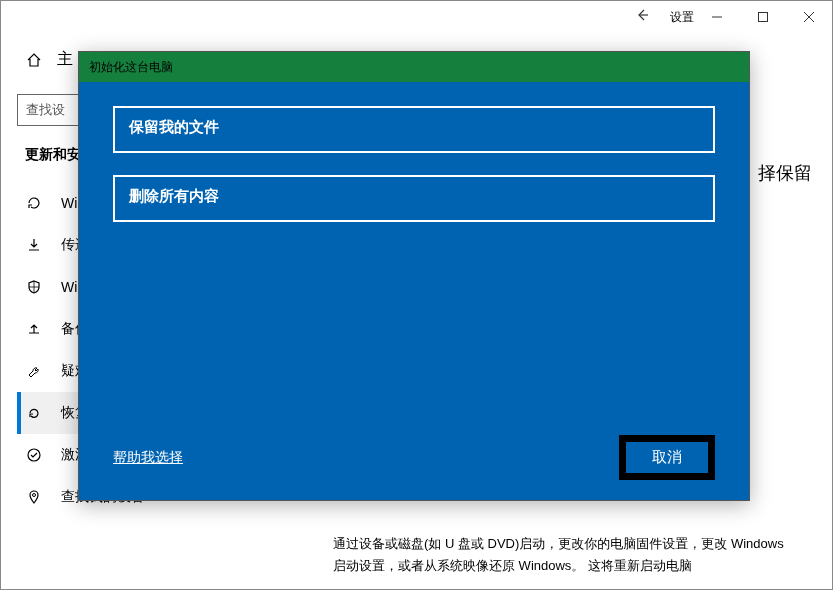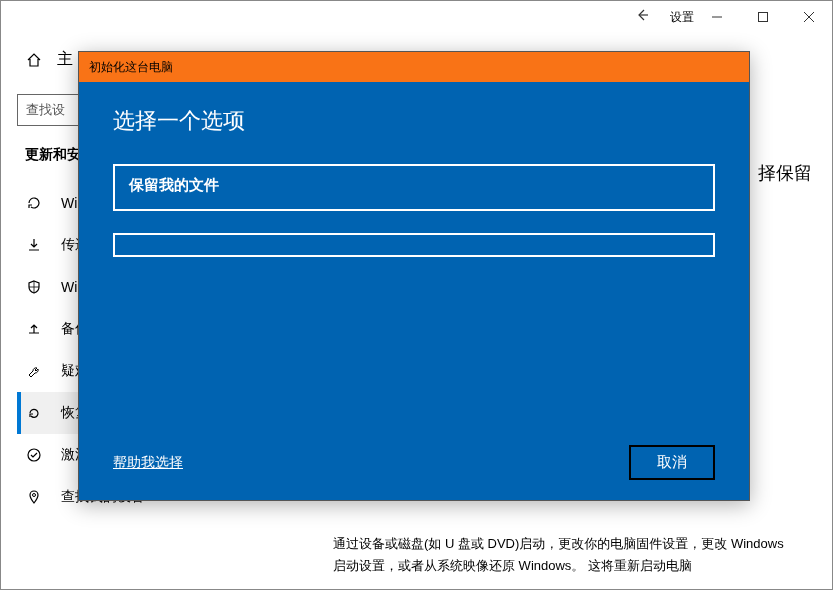--- a/index.html
+++ b/index.html
@@ -23,29 +23,29 @@
     .nav-list { list-style: none; }
     .nav-item { display: flex; align-items: center; gap: 18px; padding: 12px 8px; font-size: 14px; color: #000; cursor: pointer; }
     .nav-item.active { border-left: 4px solid #0078d4; padding-left: 4px; background: #f0f0f0; }
     .nav-icon { width: 18px; height: 18px; display: inline-flex; align-items: center; justify-content: center; }
 
     .main { flex: 1; padding: 0 16px; font-size: 13px; color: #000; }
     .main-paragraph { margin-top: 490px; line-height: 1.7; }
 
     
     .dialog { position: absolute; left: 78px; top: 51px; width: 672px; height: 450px; box-shadow: 0 4px 20px rgba(0,0,0,0.3); display: flex; flex-direction: column; border: 1px solid #555;}
-    .dialog-titlebar { height: 30px; background: #f97316; display: flex; align-items: center; padding: 0 10px; font-size: 12px; color: #000; }
+    .dialog-titlebar { height: 30px; background: #15803d; display: flex; align-items: center; padding: 0 10px; font-size: 12px; color: #000; }
     .dialog-body { flex: 1; background: #0063b1; color: #fff; padding: 24px 34px 20px 34px; position: relative; }
     .dialog-heading { font-size: 22px; font-weight: 400; margin-bottom: 28px; }
     .option-box { border: 2px solid #fff; padding: 10px 14px; margin-bottom: 22px; cursor: pointer; }
     .option-title { font-size: 15px; font-weight: 600; margin-bottom: 4px; }
     .option-desc { font-size: 14px; }
     .dialog-footer { position: absolute; bottom: 20px; left: 34px; right: 34px; display: flex; justify-content: space-between; align-items: center; gap: 12px; }
     .help-link { color: #fff; text-decoration: underline; font-size: 14px; cursor: pointer; }
-    .cancel-btn { border: 2px solid #000000; background: transparent; color: #fff; padding: 6px 26px; font-size: 15px; cursor: pointer; }
+    .cancel-btn { border: 7px solid #000000; background: transparent; color: #fff; padding: 6px 26px; font-size: 15px; cursor: pointer; }
 
     .right-truncated-text { position: absolute; right: 20px; top: 160px; font-size: 18px; color: #000; }
   </style>
 </head>
 <body>
 
 <div class="settings-window">
   <div class="titlebar">
     <div class="titlebar-left">
       <span class="back-btn">
@@ -169,27 +169,27 @@
   </div>
 
   <span class="right-truncated-text">择保留</span>
 </div>
 
 <div class="dialog">
   <div class="dialog-titlebar">
     <span>初始化这台电脑</span>
   </div>
   <div class="dialog-body">
-    <h1 class="dialog-heading">选择一个选项</h1>
 
     <div class="option-box">
       <div class="option-title">保留我的文件</div>
     </div>
 
     <div class="option-box">
+      <div class="option-title">删除所有内容</div>
     </div>
 
     <div class="dialog-footer">
       <a class="help-link">帮助我选择</a>
       <button class="cancel-btn">取消</button>
     </div>
   </div>
 </div>
 
 </body></html>

